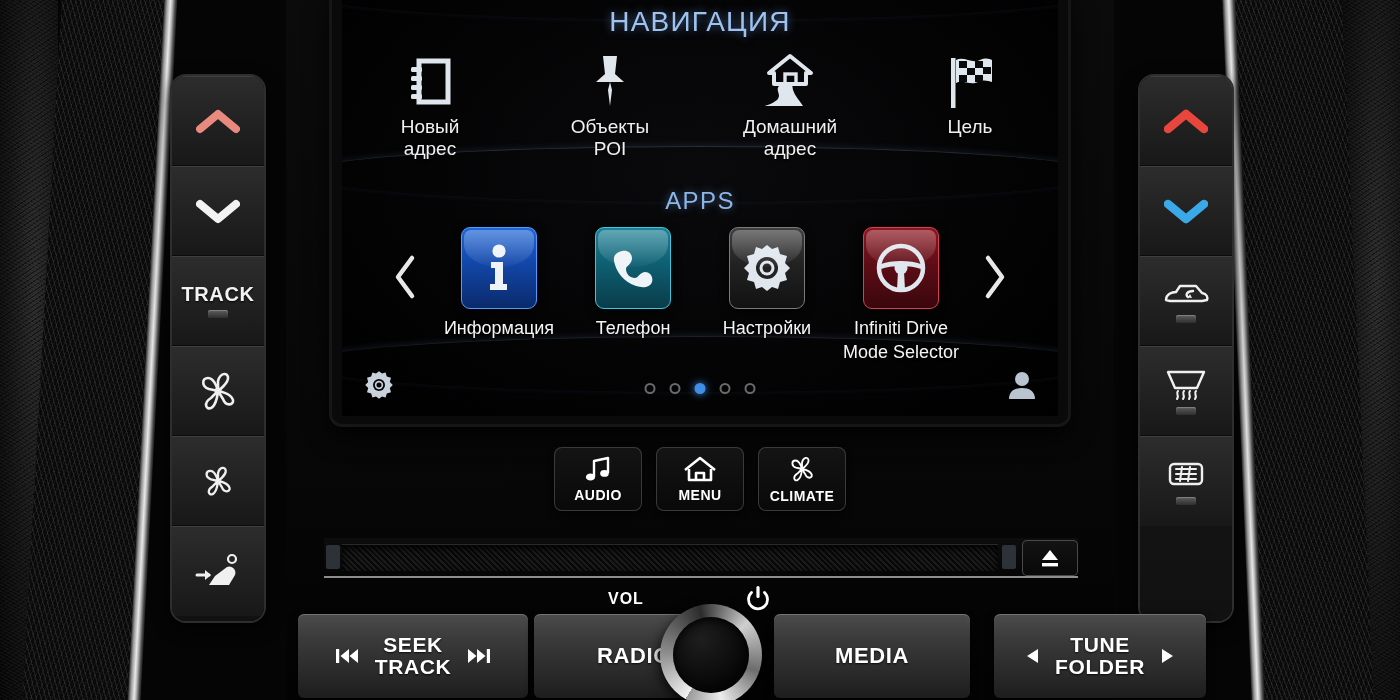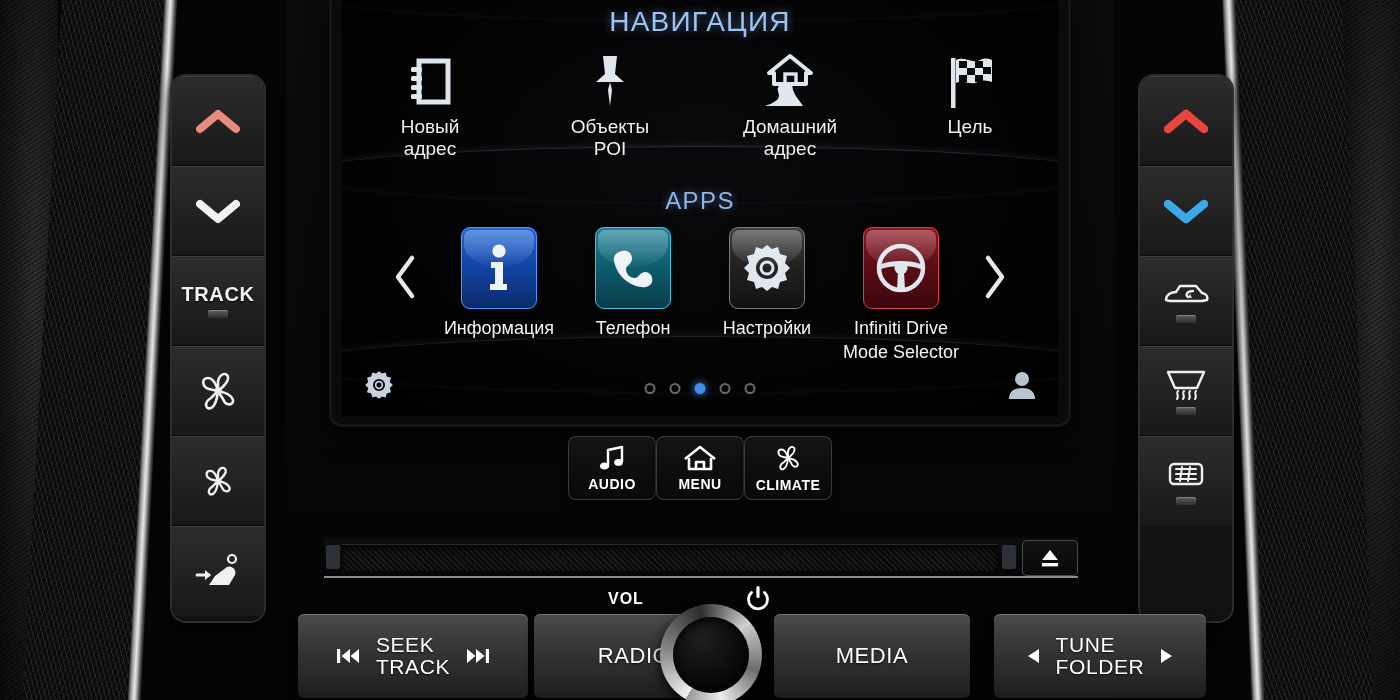--- a/index.html
+++ b/index.html
@@ -157,21 +157,21 @@
   .dots { position:absolute; left:50%; transform:translateX(-50%); bottom:12px; display:flex; gap:14px; }
   .dot { width:11px; height:11px; border-radius:50%; border:2px solid #6a6a6a; box-sizing:border-box; }
   .dot.on { background:#3f8fe8; border-color:#3f8fe8; box-shadow:0 0 8px rgba(70,150,235,0.9); }
   .ft-ico { position:absolute; bottom:6px; }
   .ft-ico.l { left:22px; }
   .ft-ico.r { right:22px; }
 
   
   .hard-row {
     position:absolute; left:0; right:0; top:436px; height:86px;
-    display:flex; align-items:flex-start; justify-content:center; 
+    display:flex; align-items:center; justify-content:center; gap:14px;
   }
   .hard-btn {
     width:88px; height:64px; border-radius:8px;
     background:linear-gradient(180deg,#141414,#090909);
     box-shadow:inset 0 0 0 1px #3a3a3a, 0 2px 6px rgba(0,0,0,0.8);
     display:flex; flex-direction:column; align-items:center; justify-content:center; gap:4px;
     color:#fff;
   }
   .hard-btn .lbl { font-size:14px; font-weight:700; letter-spacing:0.5px; }
 
@@ -211,21 +211,21 @@
     background:linear-gradient(180deg,#4c4c4c 0%,#3a3a3a 30%,#2a2a2a 70%,#1d1d1d 100%);
     border-radius:6px;
     box-shadow:inset 0 1px 0 rgba(255,255,255,0.22), 0 3px 8px rgba(0,0,0,0.85);
     display:flex; align-items:center; justify-content:center;
     color:#fff;
   }
   .bar.seek   { left:12px;  width:230px; gap:16px; }
   .bar.radio  { left:248px; width:200px; }
   .bar.media  { left:488px; width:196px; }
   .bar.tune   { left:688px; width:212px; gap:14px;margin-left:20px; }
-  .bar .t { font-size:22px; font-weight:400; letter-spacing:0.6px; line-height:1.05;
+  .bar .t { font-size:22px; font-weight:700; letter-spacing:0.6px; text-align:center; line-height:1.05;
             text-shadow:0 1px 2px rgba(0,0,0,0.8); }
   .bar .t.two { font-size:21px; }
 
   .knob {
     position:absolute; left:374px; top:16px; width:102px; height:102px; border-radius:50%;
     background:conic-gradient(from 210deg,#f2f2f2,#8a8a8a 18%,#2c2c2c 38%,#cfcfcf 55%,#6d6d6d 72%,#ededed 88%,#9a9a9a 100%);
     box-shadow:0 5px 14px rgba(0,0,0,0.9);
     display:flex; align-items:center; justify-content:center;
   }
   .knob::after {

